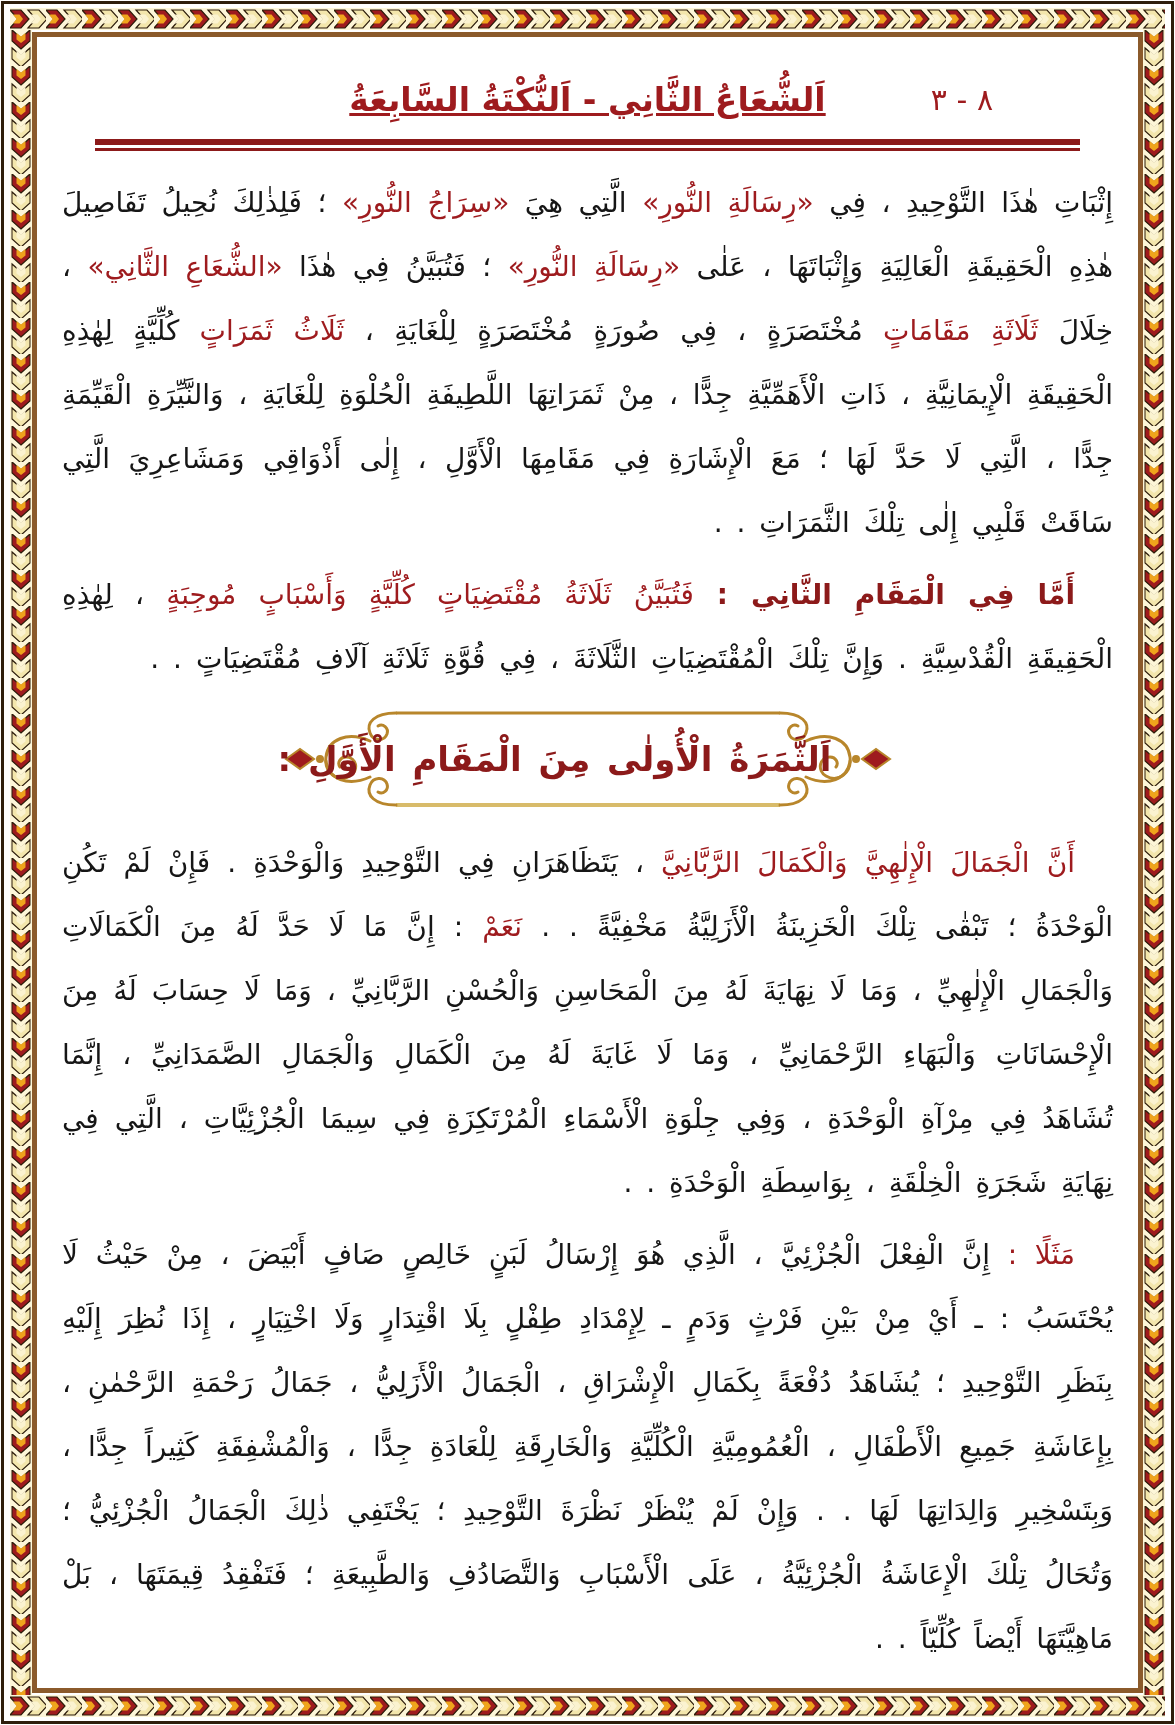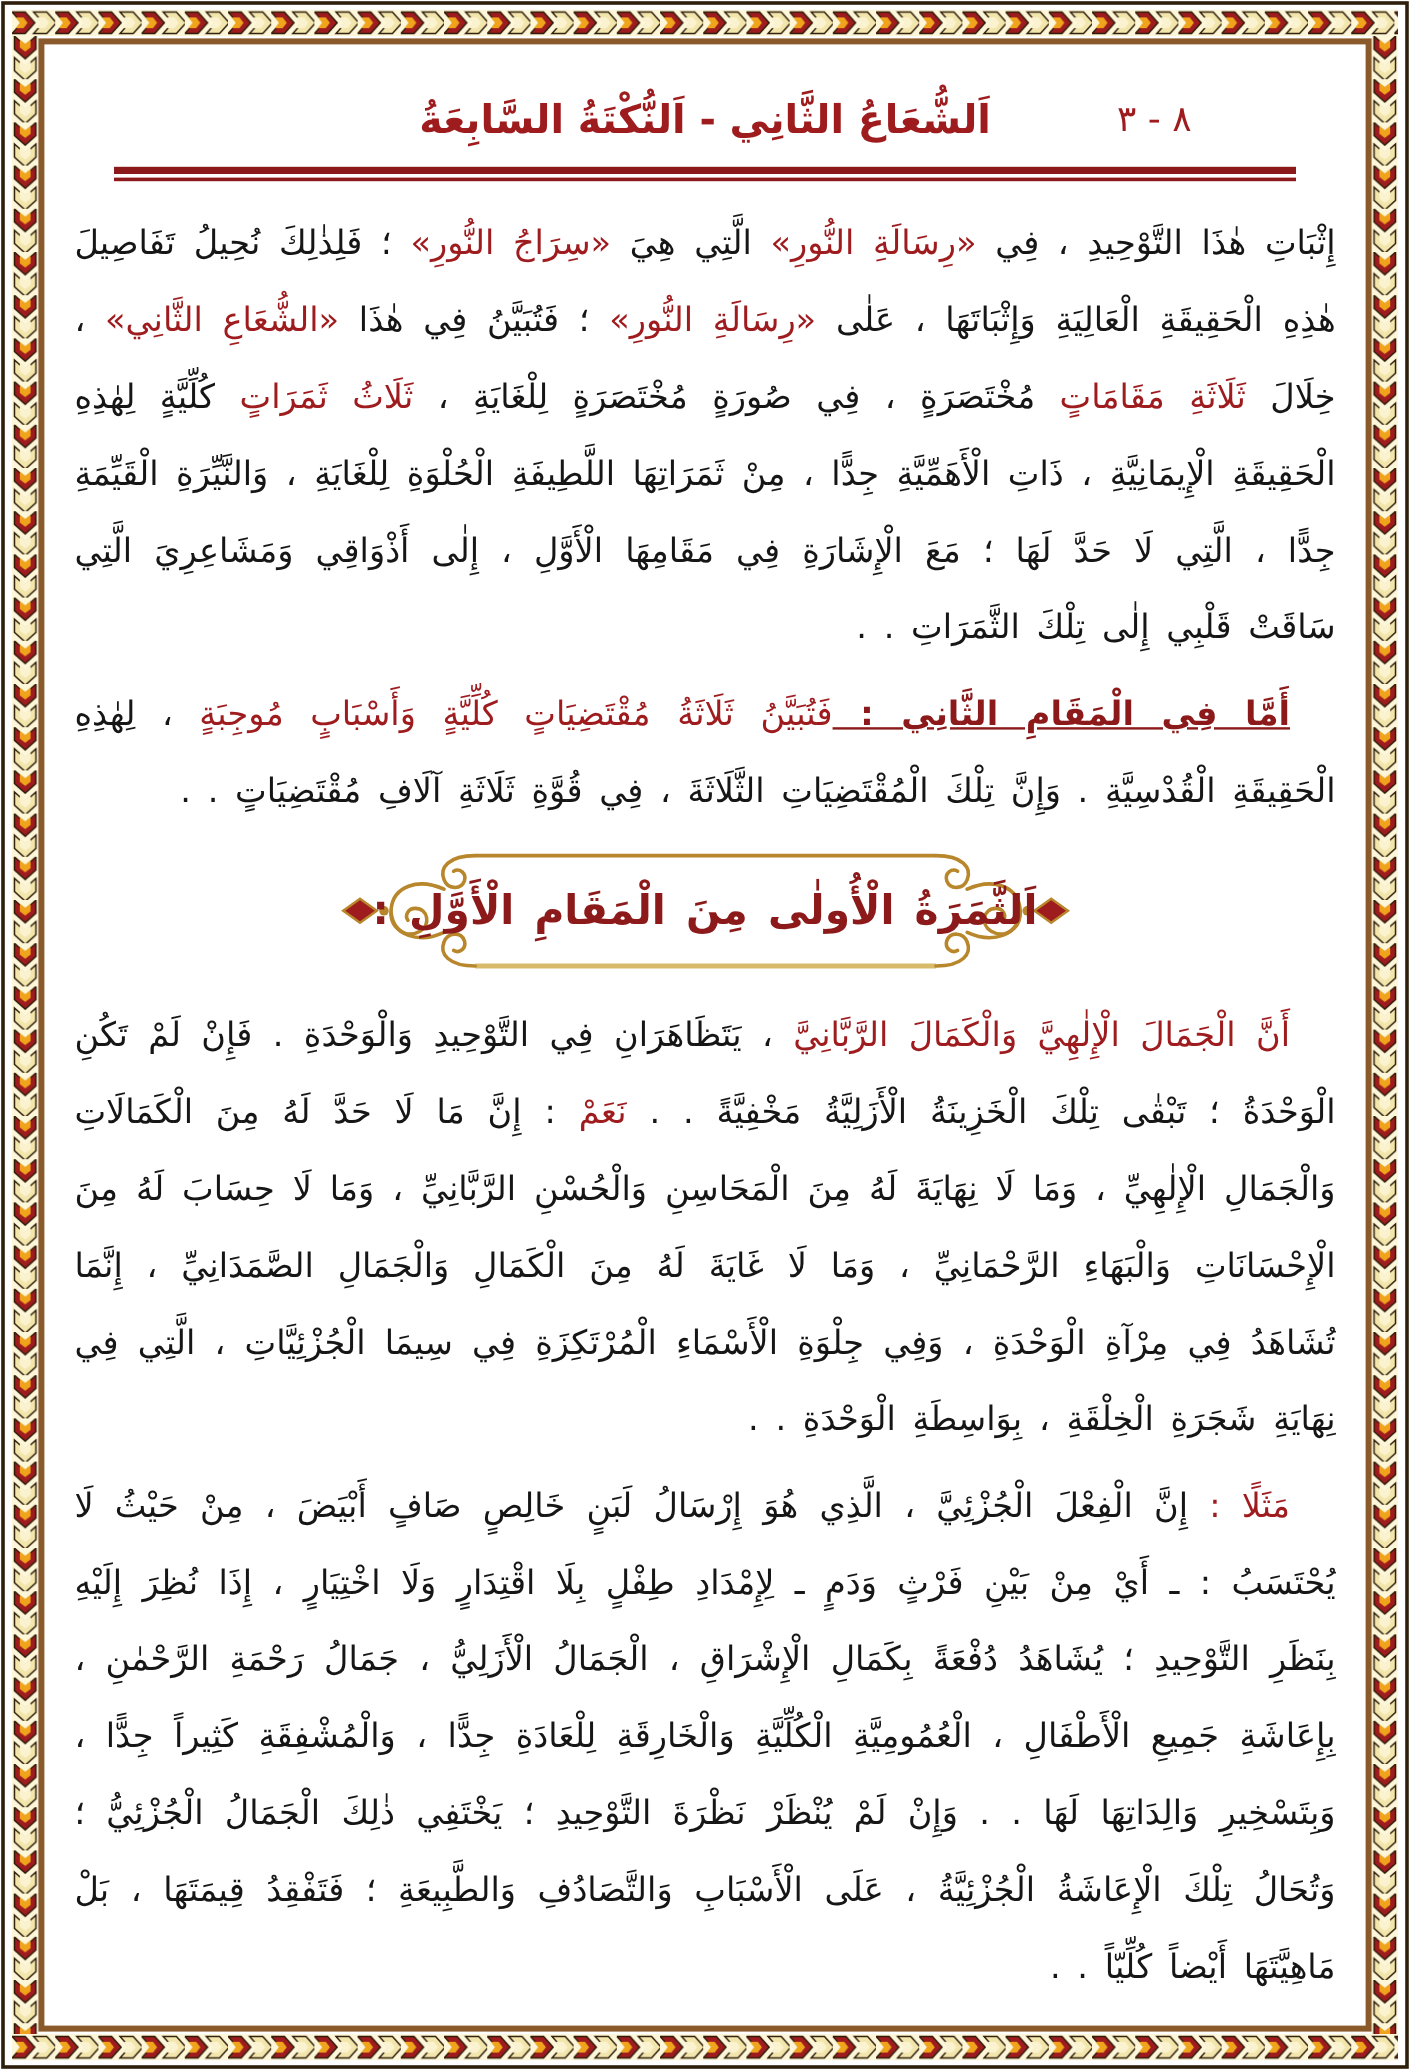--- a/index.html
+++ b/index.html
@@ -20,37 +20,37 @@
   .chain{position:absolute;display:block;}
   .chain-top{left:10px;top:8px;}
   .chain-bottom{left:10px;top:1695px;}
   .chain-left{left:32px;top:30px;transform:rotate(90deg);transform-origin:0 0;}
   .chain-right{left:1165px;top:30px;transform:rotate(90deg);transform-origin:0 0;}
   .inner-frame{position:absolute;inset:32px;border:5px solid var(--frame-brown);pointer-events:none;}
 
   
   .content{position:absolute;inset:37px;padding:34px 25px 0;direction:rtl;}
   header{position:relative;height:58px;margin-bottom:10px;}
-  .title{margin:0;text-align:center;font-size:33px;font-weight:700;color:var(--accent-red);line-height:58px;}
+  .title{margin:0;text-align:center;font-size:33px;font-weight:700;color:var(--accent-red);line-height:58px;text-decoration:underline;}
   .page-num{position:absolute;right:120px;top:0;font-size:30px;font-weight:400;color:var(--accent-red);line-height:58px;}
   .sep{width:985px;margin:6px auto 20px;}
   .sep-thick{height:6px;background:var(--dark-red);margin-bottom:3px;}
   .sep-thin{height:3px;background:var(--dark-red);}
 
   main{font-size:28px;line-height:64px;text-align:justify;word-spacing:5px;}
   .para{margin:0 0 8px;}
   .indent{text-indent:38px;}
   .t{color:var(--text-black);}
   .r{color:var(--accent-red);font-weight:400;}
-  .dr{color:var(--dark-red);font-weight:700;text-decoration:underline;}
+  .dr{color:var(--dark-red);font-weight:700;}
 
   
   .ornament{position:relative;width:620px;height:116px;margin:10px auto 14px;}
   .ornament svg{position:absolute;inset:0;}
-  .ornament-text{position:relative;text-align:center;line-height:116px;
+  .ornament-text{position:relative;text-align:left;line-height:116px;
                  font-size:34px;font-weight:700;color:var(--dark-red);}
 </style>
 </head>
 <body>
 
 <div class="page">
 
   <div class="outer-line"></div>
 
   <svg class="chain chain-top" width="1155" height="22">

